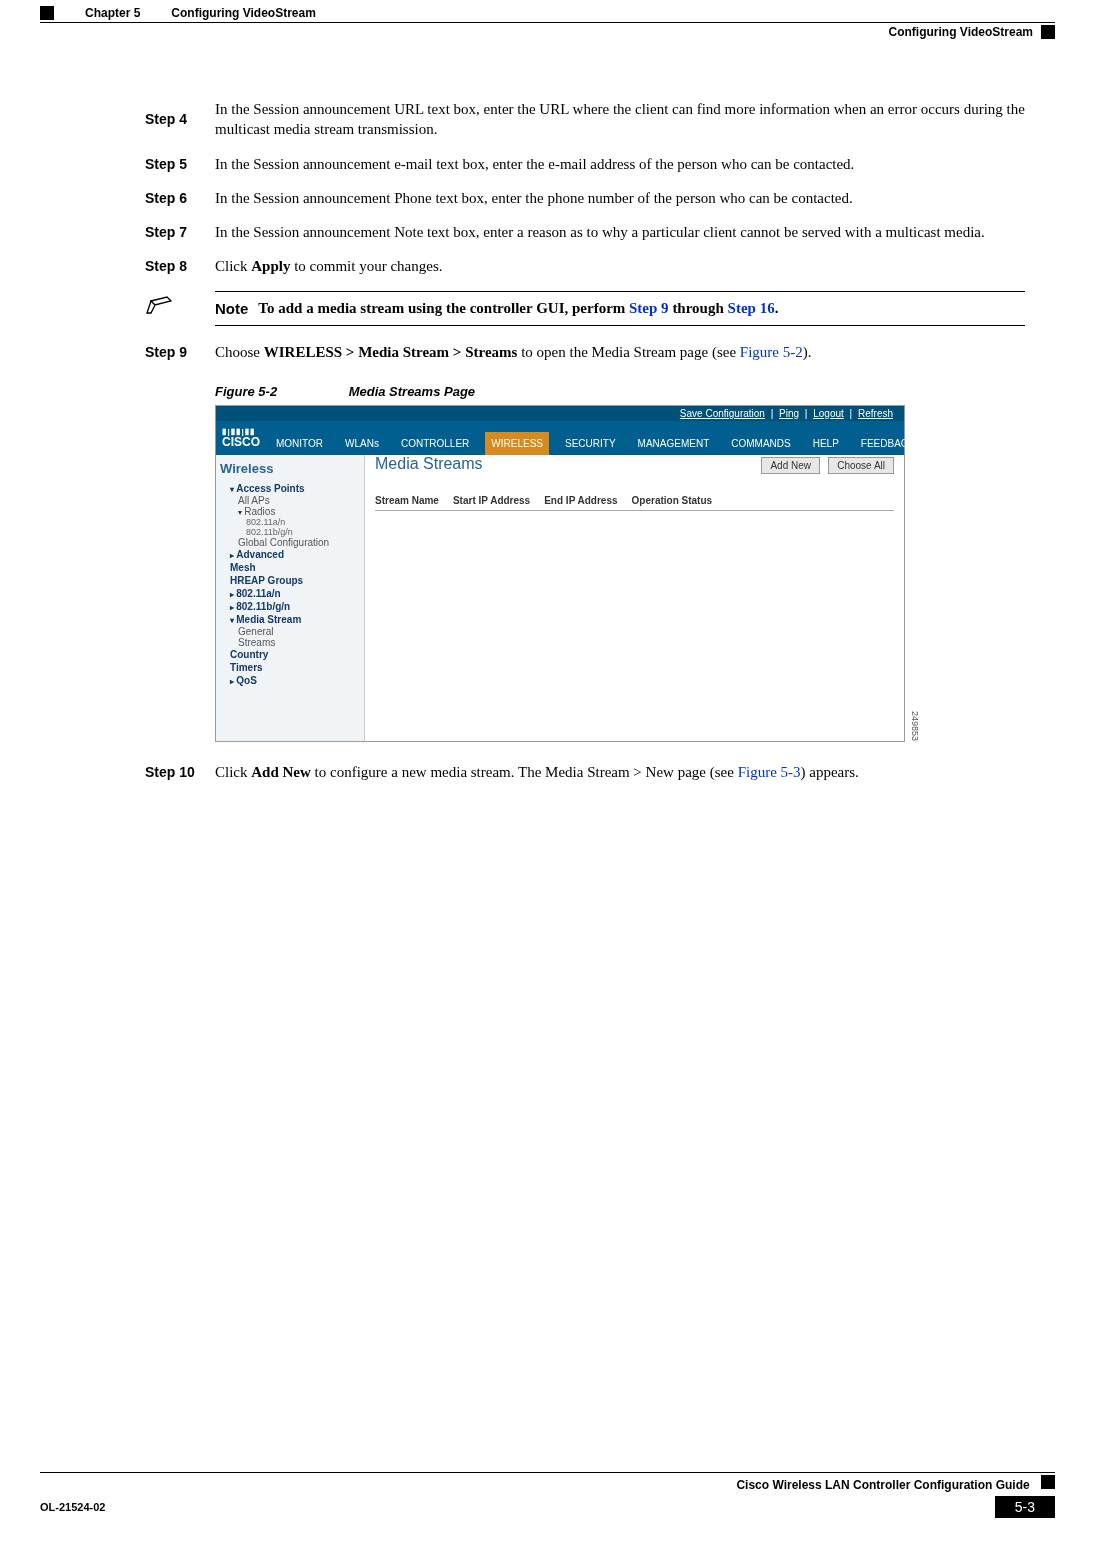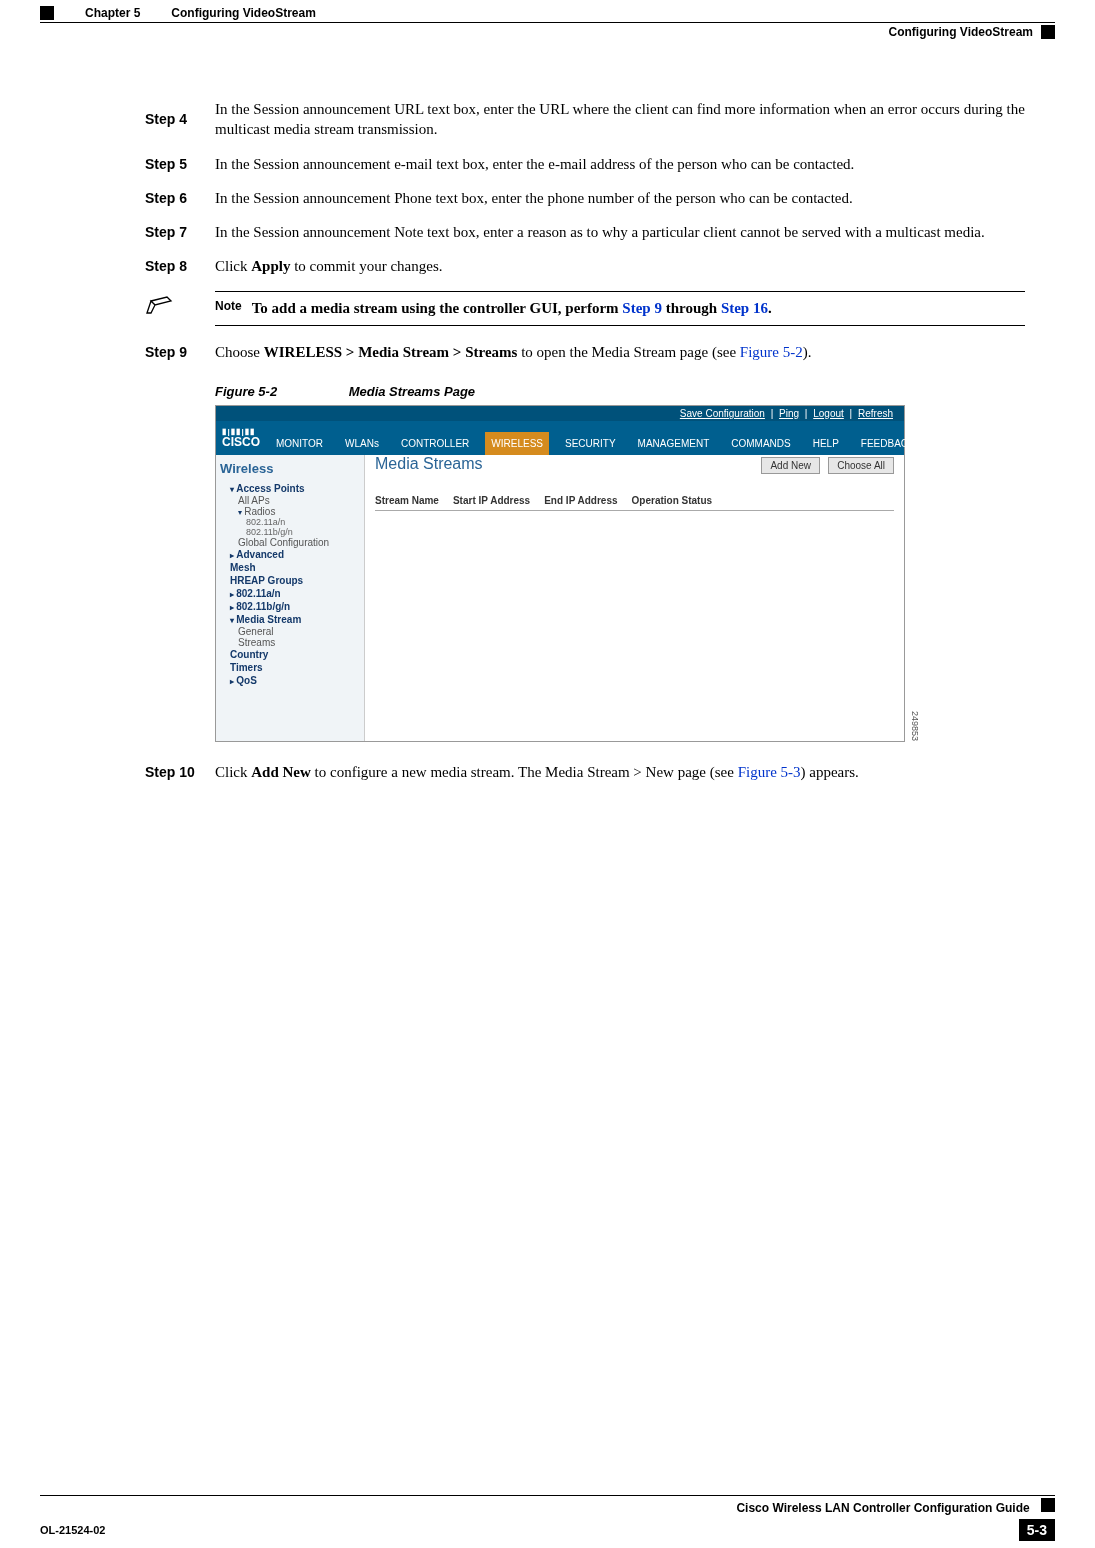--- a/index.html
+++ b/index.html
@@ -99,21 +99,21 @@
   }
   .note-line {
     display:flex;
     gap:10px;
     padding: 2px 0;
     line-height: 1.4;
   }
   .note-label {
     font-family: Arial, Helvetica, sans-serif;
     font-weight: bold;
-    font-size: 12px;
+    font-size: 15px;
   }
   .figure-caption {
     font-family: Arial, Helvetica, sans-serif;
     font-weight: bold;
     font-style: italic;
     font-size: 13px;
     margin: 22px 0 6px 70px;
   }
   .figure-caption .figno { display:inline-block; width: 130px; }
   .screenshot-container {
@@ -211,21 +211,21 @@
     position:absolute;
     right:-16px;
     bottom:0;
     font-size:9px;
     color:#555;
     writing-mode: vertical-rl;
     font-family: Arial, sans-serif;
   }
   .footer {
     position:absolute;
-    bottom: 7px;
+    bottom: 30px;
     left:40px;
     right:40px;
     font-family: Arial, Helvetica, sans-serif;
     font-size:12px;
   }
   .footer-rule1 { border:none; border-top:1px solid #000; margin:0;}
   .footer-row {
     display:flex;
     justify-content:space-between;
     align-items:center;
@@ -234,22 +234,22 @@
   .footer-guide { font-weight:bold; font-size:12px; }
   .footer-marker { width:14px;height:14px;background:#000;display:inline-block;margin-left:8px;}
   .footer-bottom {
     display:flex;
     justify-content:space-between;
     align-items:center;
     margin-top:4px;
   }
   .footer-ol { font-weight:bold; font-size:11px;}
   .footer-page {
-    background:#000;color:#fff;font-weight:bold;
-    padding:3px 8px; font-size:14px;
+    background:#000;color:#fff;font-weight:normal;
+    padding:3px 20px; font-size:14px;
   }
 </style>
 </head>
 <body>
 
 <div class="page">
 
   <div class="header">
     <div class="header-top">
       <span class="marker-left"></span>

